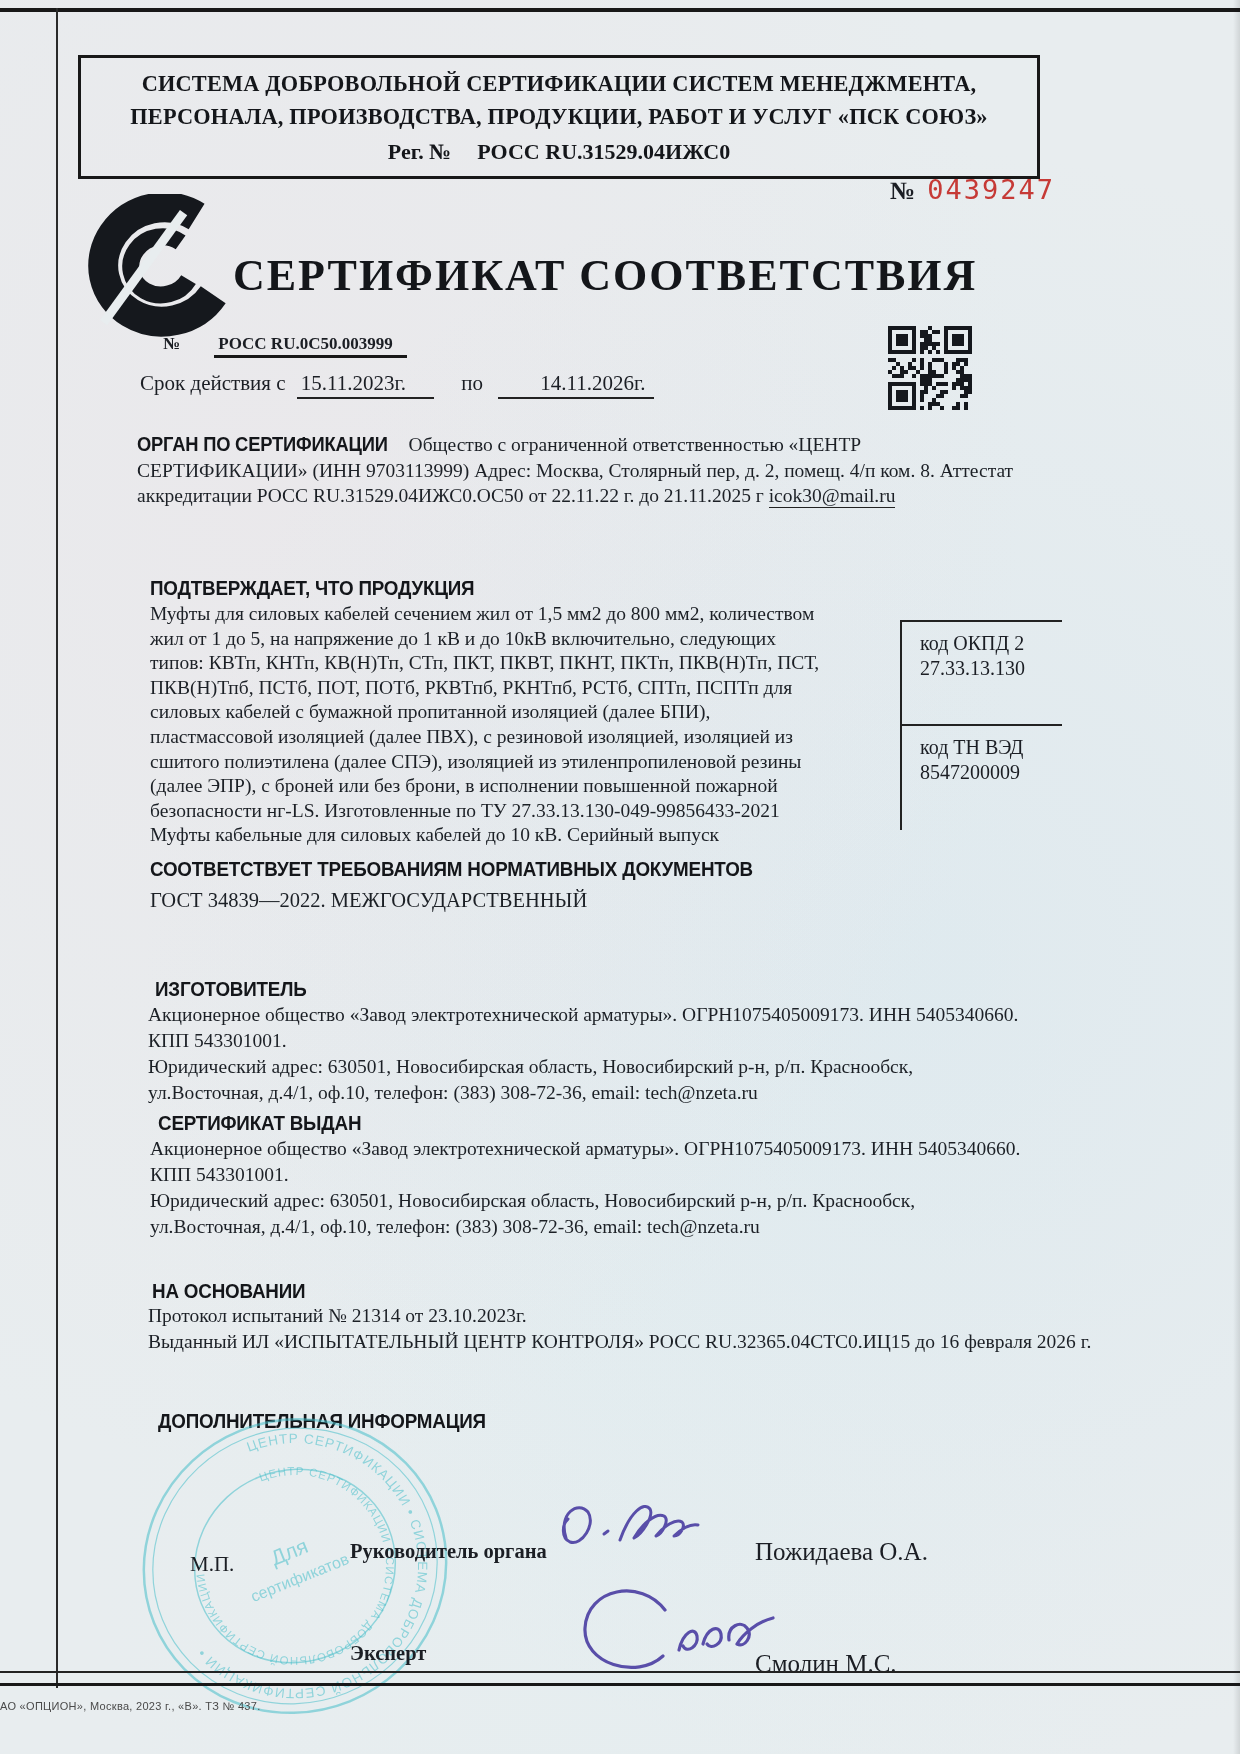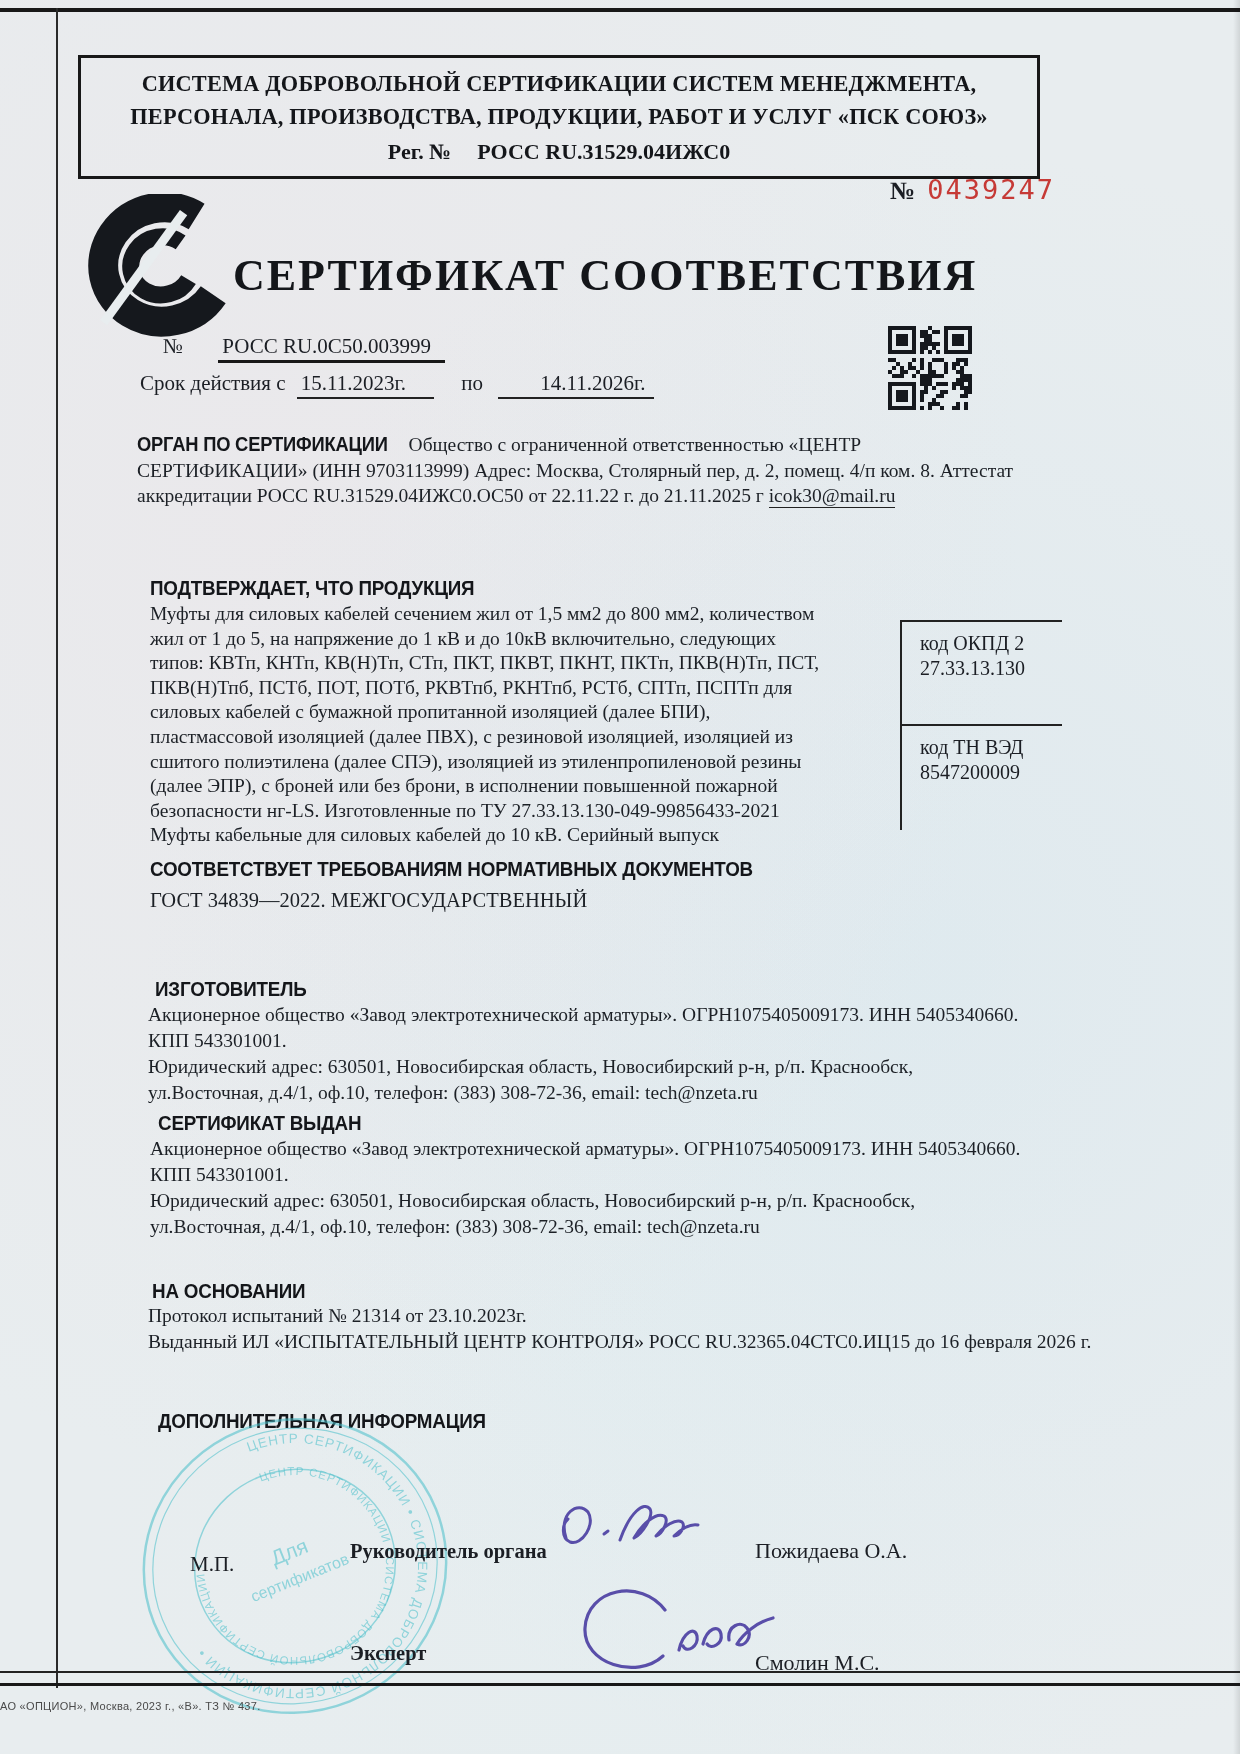--- a/index.html
+++ b/index.html
@@ -34,21 +34,21 @@
   .h-reg .gap{display:inline-block;width:26px}
   
   .cert-no{left:890px;top:174px;white-space:nowrap}
   .no-sign{font-weight:bold;font-size:25px}
   .no-digits{font-family:"DejaVu Sans Mono", monospace;font-size:27px;color:var(--num-red);letter-spacing:2px;margin-left:8px}
   
   .logo{left:84px;top:194px}
   
   .title{left:233px;top:250px;font-size:44px;font-weight:bold;letter-spacing:2px;color:#14161a;margin:0;white-space:nowrap}
   
-  .regno-row{left:163px;top:334px;font-size:21px;font-weight:normal;white-space:nowrap}
+  .regno-row{left:163px;top:334px;font-size:17px;font-weight:bold;white-space:nowrap}
   .regno-value{border-bottom:3px solid #181818;padding:0 14px 2px 4px;margin-left:30px}
   .validity-row{left:140px;top:371px;font-size:21px;white-space:nowrap}
   .validity-row .d1{border-bottom:2px solid #222;padding:0 28px 2px 4px;margin-left:6px}
   .validity-row .po{margin:0 10px 0 22px}
   .validity-row .d2{border-bottom:2px solid #222;padding:0 8px 2px 42px}
   
   .qr{left:888px;top:326px;width:84px;height:84px}
   .qr i{position:absolute;width:4px;height:4px;background:#15181d}
   
   .para{font-size:19.5px;line-height:26px;color:#1c2026;text-align:left}
@@ -75,21 +75,21 @@
   .basis-para{left:148px;top:1303px;width:945px}
   .addl-heading{left:158px;top:1410px}
   
   .stamp{left:112px;top:1398px}
   .mp{left:190px;top:1552px;font-size:21px}
   .role{font-weight:bold;font-size:20.5px;white-space:nowrap}
   .role-head{left:350px;top:1540px}
   .role-expert{left:350px;top:1642px}
   .sig1{left:528px;top:1476px}
   .sig2{left:545px;top:1572px}
-  .sig-name{font-size:22px;white-space:nowrap}
+  .sig-name{font-size:25px;white-space:nowrap}
   .name-head{left:755px;top:1538px}
   .name-expert{left:755px;top:1650px}
   
   .footer{left:0;top:1700px;width:1150px;text-align:left;font-family:"Liberation Sans", sans-serif;font-size:11px;color:#4a4a4a;letter-spacing:.3px}
   .right-shadow{right:0;top:0;width:7px;height:1754px;background:linear-gradient(to right, transparent, rgba(0,0,0,.10))}
 </style>
 </head>
 <body>
 
 <div class="page">

